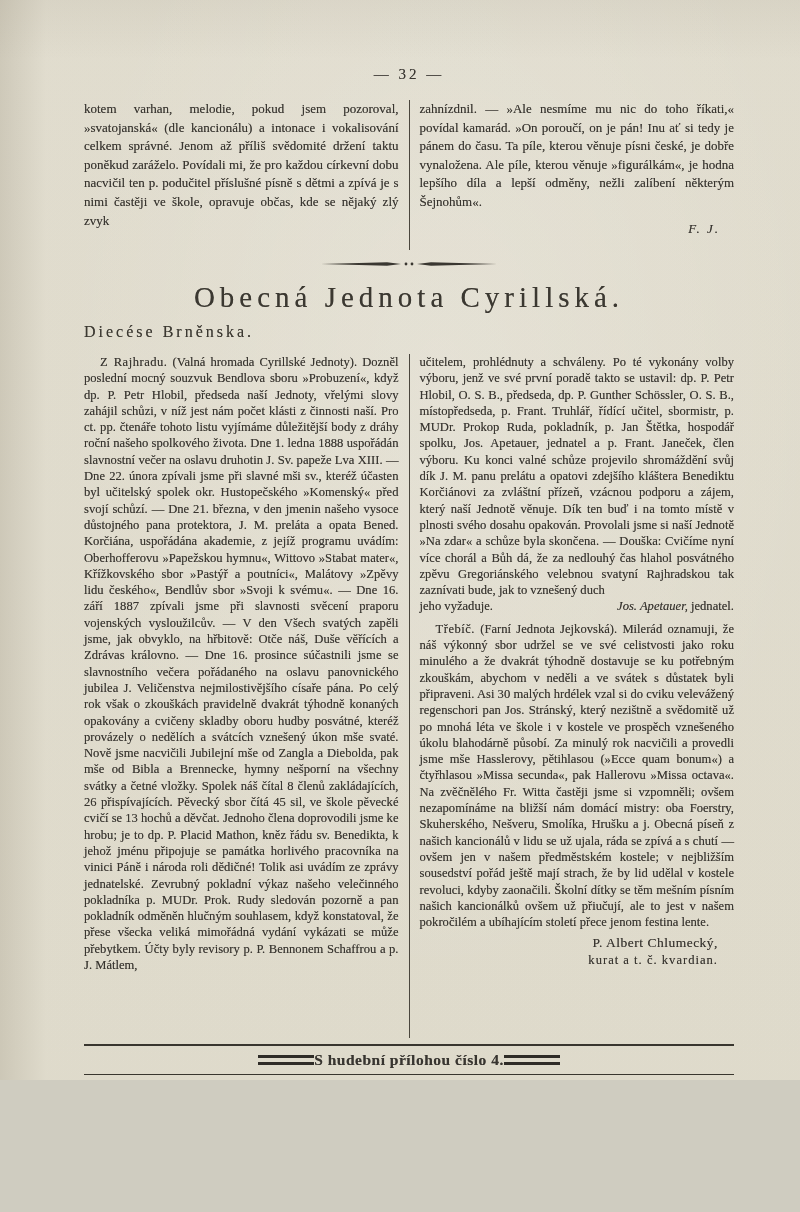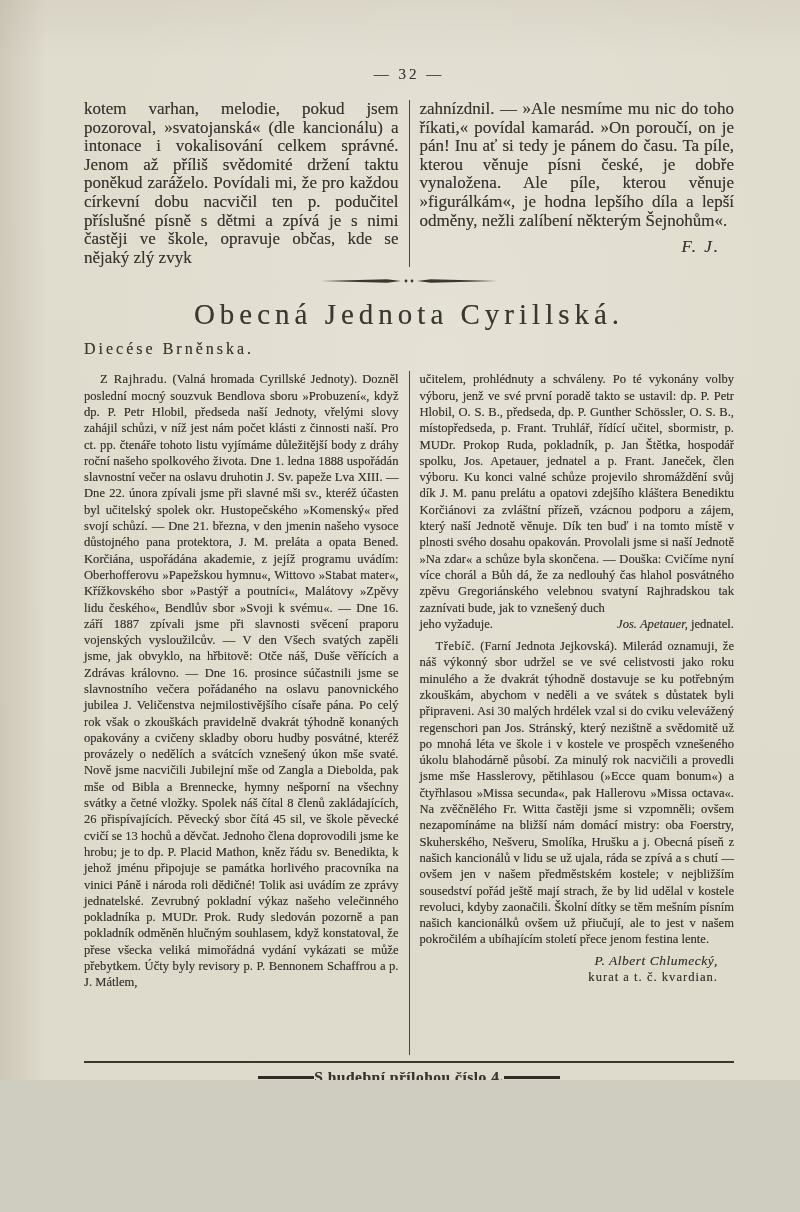--- a/index.html
+++ b/index.html
@@ -15,47 +15,47 @@
       linear-gradient(180deg, rgba(120,110,90,0.08), rgba(120,110,90,0) 60px),
       linear-gradient(#e4e0d2,#e2decf);
     font-family:"Liberation Serif", serif;
     text-shadow:0 0 .4px rgba(56,53,48,.55);
   }
   .content{padding:62px 66px 0 84px;}
   .pageno{
     text-align:center;font-size:15px;letter-spacing:3px;margin-top:4px;
   }
   .cols{display:flex;align-items:stretch;}
-  .top-cols{margin-top:17px;min-height:150px;font-size:17px;line-height:18.6px;}
+  .top-cols{margin-top:17px;min-height:150px;font-size:13px;line-height:18.6px;}
   .col{flex:1 1 0;min-width:0;}
   .col p{margin:0;text-align:justify;}
   .vrule{width:1px;background:#4a463d;margin:0 10px;align-self:stretch;}
   .sig-fj{ text-align:right;font-style:italic;padding-right:14px;margin-top:8px;letter-spacing:2px;}
   .ornament{display:flex;justify-content:center;margin-top:9px;}
   .title{
     margin:12px 0 0 0;text-align:center;font-weight:normal;
     font-size:29px;letter-spacing:5px;color:#3b3831;
   }
   .subtitle{
     margin:9px 0 0 0;text-align:left;font-weight:normal;
     font-size:16px;letter-spacing:3px;color:#3b3831;
   }
   .body-cols{margin-top:13px;min-height:684px;font-size:12.6px;line-height:16.3px;}
   .lead-par{text-indent:16px;}
   .lead{font-weight:normal;letter-spacing:.5px;}
   .sigline{display:flex;justify-content:space-between;align-items:center;}
   .sigline .sig-name{font-style:italic;}
   .par2{margin-top:6px !important;}
   .sig-block{text-align:right;padding-right:16px;margin-top:5px;}
-  .sig-block .sig-name{font-style:italic;font-size:13.5px;letter-spacing:.5px;}
+  .sig-block .sig-name{font-size:13.5px;letter-spacing:.5px;}
   .sig-block .sig-role{font-size:12.6px;letter-spacing:1px;}
   .footrule{border-top:2px solid #39362f;margin-top:6px;}
   .footrule.thin{border-top-width:1.5px;margin-top:5px;}
   .supplement{
-    display:flex;justify-content:center;align-items:flex-end;
+    display:flex;justify-content:center;align-items:center;
     font-weight:bold;font-size:15.5px;letter-spacing:.5px;margin-top:5px;
   }
   .dbar{
     display:inline-block;width:56px;height:10px;box-sizing:border-box;
     border-top:3.5px solid #2f2c27;border-bottom:3.5px solid #2f2c27;
   }
   .imprint{
     text-align:center;font-weight:bold;font-size:12.8px;
     letter-spacing:.4px;word-spacing:3px;margin-top:7px;
   }

